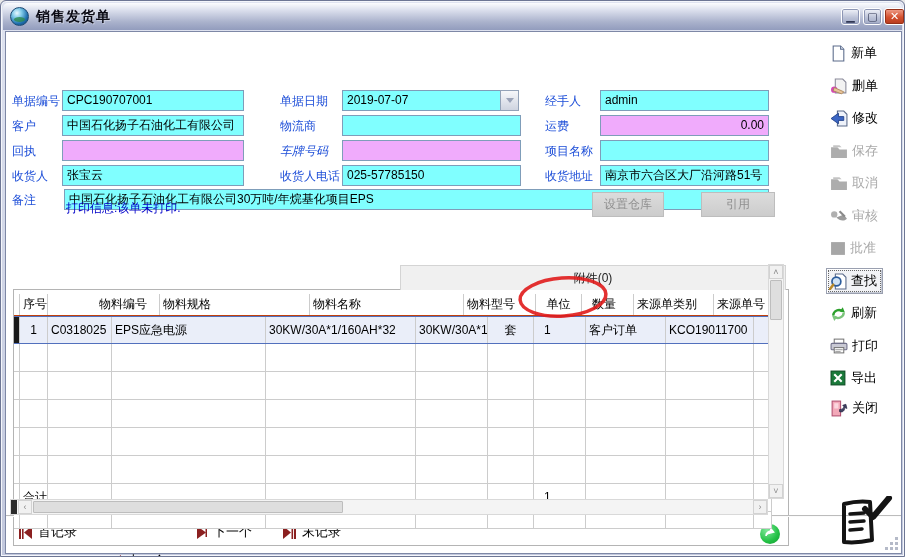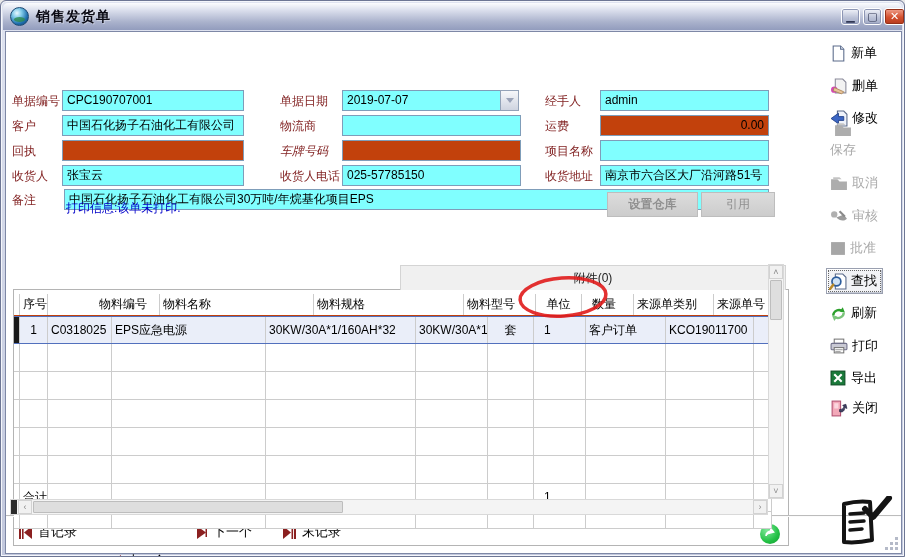--- a/index.html
+++ b/index.html
@@ -25,24 +25,24 @@
   .winbtn { position:absolute; top:5px; width:19px; height:17px; border:1px solid #ffffff;
             border-radius:3px; background:linear-gradient(180deg,#f2f4fa,#b9c0d6 60%,#a3abc6);
             box-shadow:inset 0 0 0 1px #8d96b4; color:#2c3350; font-size:11px; line-height:15px;
             text-align:center; font-weight:bold; }
   .winbtn.close { background:linear-gradient(180deg,#f0a28e,#d4502f 55%,#b43a1c);
             box-shadow:inset 0 0 0 1px #963018; color:#fff; width:21px; }
   
   .content { position:absolute; left:4px; top:30px; width:897px; height:523px;
              background:#ffffff; border:1px solid #7e88a6; }
   
-  .fld-label { position:absolute; font-size:12px; color:#7f1d1d; white-space:nowrap; line-height:14px; }
+  .fld-label { position:absolute; font-size:12px; color:#1d4ed8; white-space:nowrap; line-height:14px; }
   .fld { position:absolute; height:21px; border:1px solid #7f9db9; background:#80ffff;
          font-size:12px; line-height:19px; padding:0 4px; white-space:nowrap; overflow:hidden; color:#000; }
-  .fld.white { background:#c2410c; }
+  .fld.white { background:#f0abfc; }
   .fld.num { text-align:right; }
   .drop-btn { position:absolute; width:19px; height:21px; border:1px solid #93a2b8;
          background:linear-gradient(180deg,#f6f7fa,#cfd4e0); }
   .drop-btn svg { display:block; margin:7px auto 0; }
   .print-info { position:absolute; font-size:12px; color:#0000c8; white-space:nowrap; }
   .gray-btn { position:absolute; height:25px; background:linear-gradient(180deg,#dcdcdc,#cccccc);
          border:1px solid #bdbdbd; color:#8f8f8f; font-size:12px; text-align:center; line-height:23px; }
   
   .tab-frame { position:absolute; left:7px; top:257px; width:776px; height:257px;
          border:1px solid #b4b4b4; background:#fff; }
@@ -137,33 +137,33 @@
     <span class="fld-label" style="left:539px;top:87px;">运费</span>
     <div class="fld white num" style="left:594px;top:83px;width:169px;">0.00</div>
 
     <span class="fld-label" style="left:539px;top:112px;">项目名称</span>
     <div class="fld" style="left:594px;top:108px;width:169px;"></div>
 
     <span class="fld-label" style="left:539px;top:137px;">收货地址</span>
     <div class="fld" style="left:594px;top:133px;width:169px;">南京市六合区大厂沿河路51号</div>
 
     <span class="print-info" style="left:60px;top:166px;top:168px;left:60px;" style2="">打印信息:该单未打印.</span>
-    <div class="gray-btn" style="left:601px;top:160px;width:91px;font-weight:bold;">设置仓库</div>
+    <div class="gray-btn" style="left:586px;top:160px;width:72px;">设置仓库</div>
     <div class="gray-btn" style="left:695px;top:160px;width:74px;">引用</div>
 
     <div class="tab-frame"></div>
     <div class="tab inactive">附件(0)</div>
 
     <div id="grid">
         <div class="grow ghead" style="height: 22px;">
           <div class="gcell c0" style="width: 6px; line-height: 21px;"></div>
           <div class="gcell c1" style="width: 28px; line-height: 21px; text-align: center;">序号</div>
           <div class="gcell c2" style="width: 64px; line-height: 21px; margin-left: 48px;">物料编号</div>
+          <div class="gcell c4" style="width: 150px; line-height: 21px;">物料规格</div>
           <div class="gcell c3" style="width: 154px; line-height: 21px;">物料名称</div>
-          <div class="gcell c4" style="width: 150px; line-height: 21px;">物料规格</div>
           <div class="gcell c5" style="width: 72px; line-height: 21px;">物料型号</div>
           <div class="gcell c6" style="width: 46px; line-height: 21px; text-align: center;">单位</div>
           <div class="gcell c7" style="width: 52px; line-height: 21px; padding-left: 10px;">数量</div>
           <div class="gcell c8" style="width: 80px; line-height: 21px;">来源单类别</div>
           <div class="gcell c9" style="width: 88px; line-height: 21px;">来源单号</div>
           <div class="gcell c10" style="width: 18px; line-height: 21px;">备注</div>
         </div>
         <div class="grow gsel" style="height: 28px;">
           <div class="gcell c0" style="width: 6px;"></div>
           <div class="gcell c1" style="width: 28px; text-align: center;">1</div>
@@ -355,21 +355,21 @@
         </svg>
       <span>删单</span>
     </div>
     <div class="side-item" style="top:73px;">
       <svg width="18" height="17" viewBox="0 0 17 16">
           <path d="M7 1h6l3 3v11H7z" fill="#eef2fa" stroke="#5a6a8a"></path>
           <path d="M1 8l7-5v3.2h5v3.6H8V13z" fill="#3c66c4" stroke="#1c3c84" stroke-width=".8"></path>
         </svg>
       <span>修改</span>
     </div>
-    <div class="side-item disabled" style="top:89px;flex-direction:column;">
+    <div class="side-item disabled" style="top:106px;">
       <svg width="18" height="16" viewBox="0 0 17 15">
           <path d="M1 4h6l2 2h7v8H1z" fill="#adadad"></path>
           <path d="M3 2h6l2 2H3z" fill="#c4c4c4"></path>
         </svg>
       <span>保存</span>
     </div>
     <div class="side-item disabled" style="top:138px;">
       <svg width="18" height="16" viewBox="0 0 17 15">
           <path d="M1 4h6l2 2h7v8H1z" fill="#adadad"></path>
           <path d="M3 2h6l2 2H3z" fill="#c4c4c4"></path>

